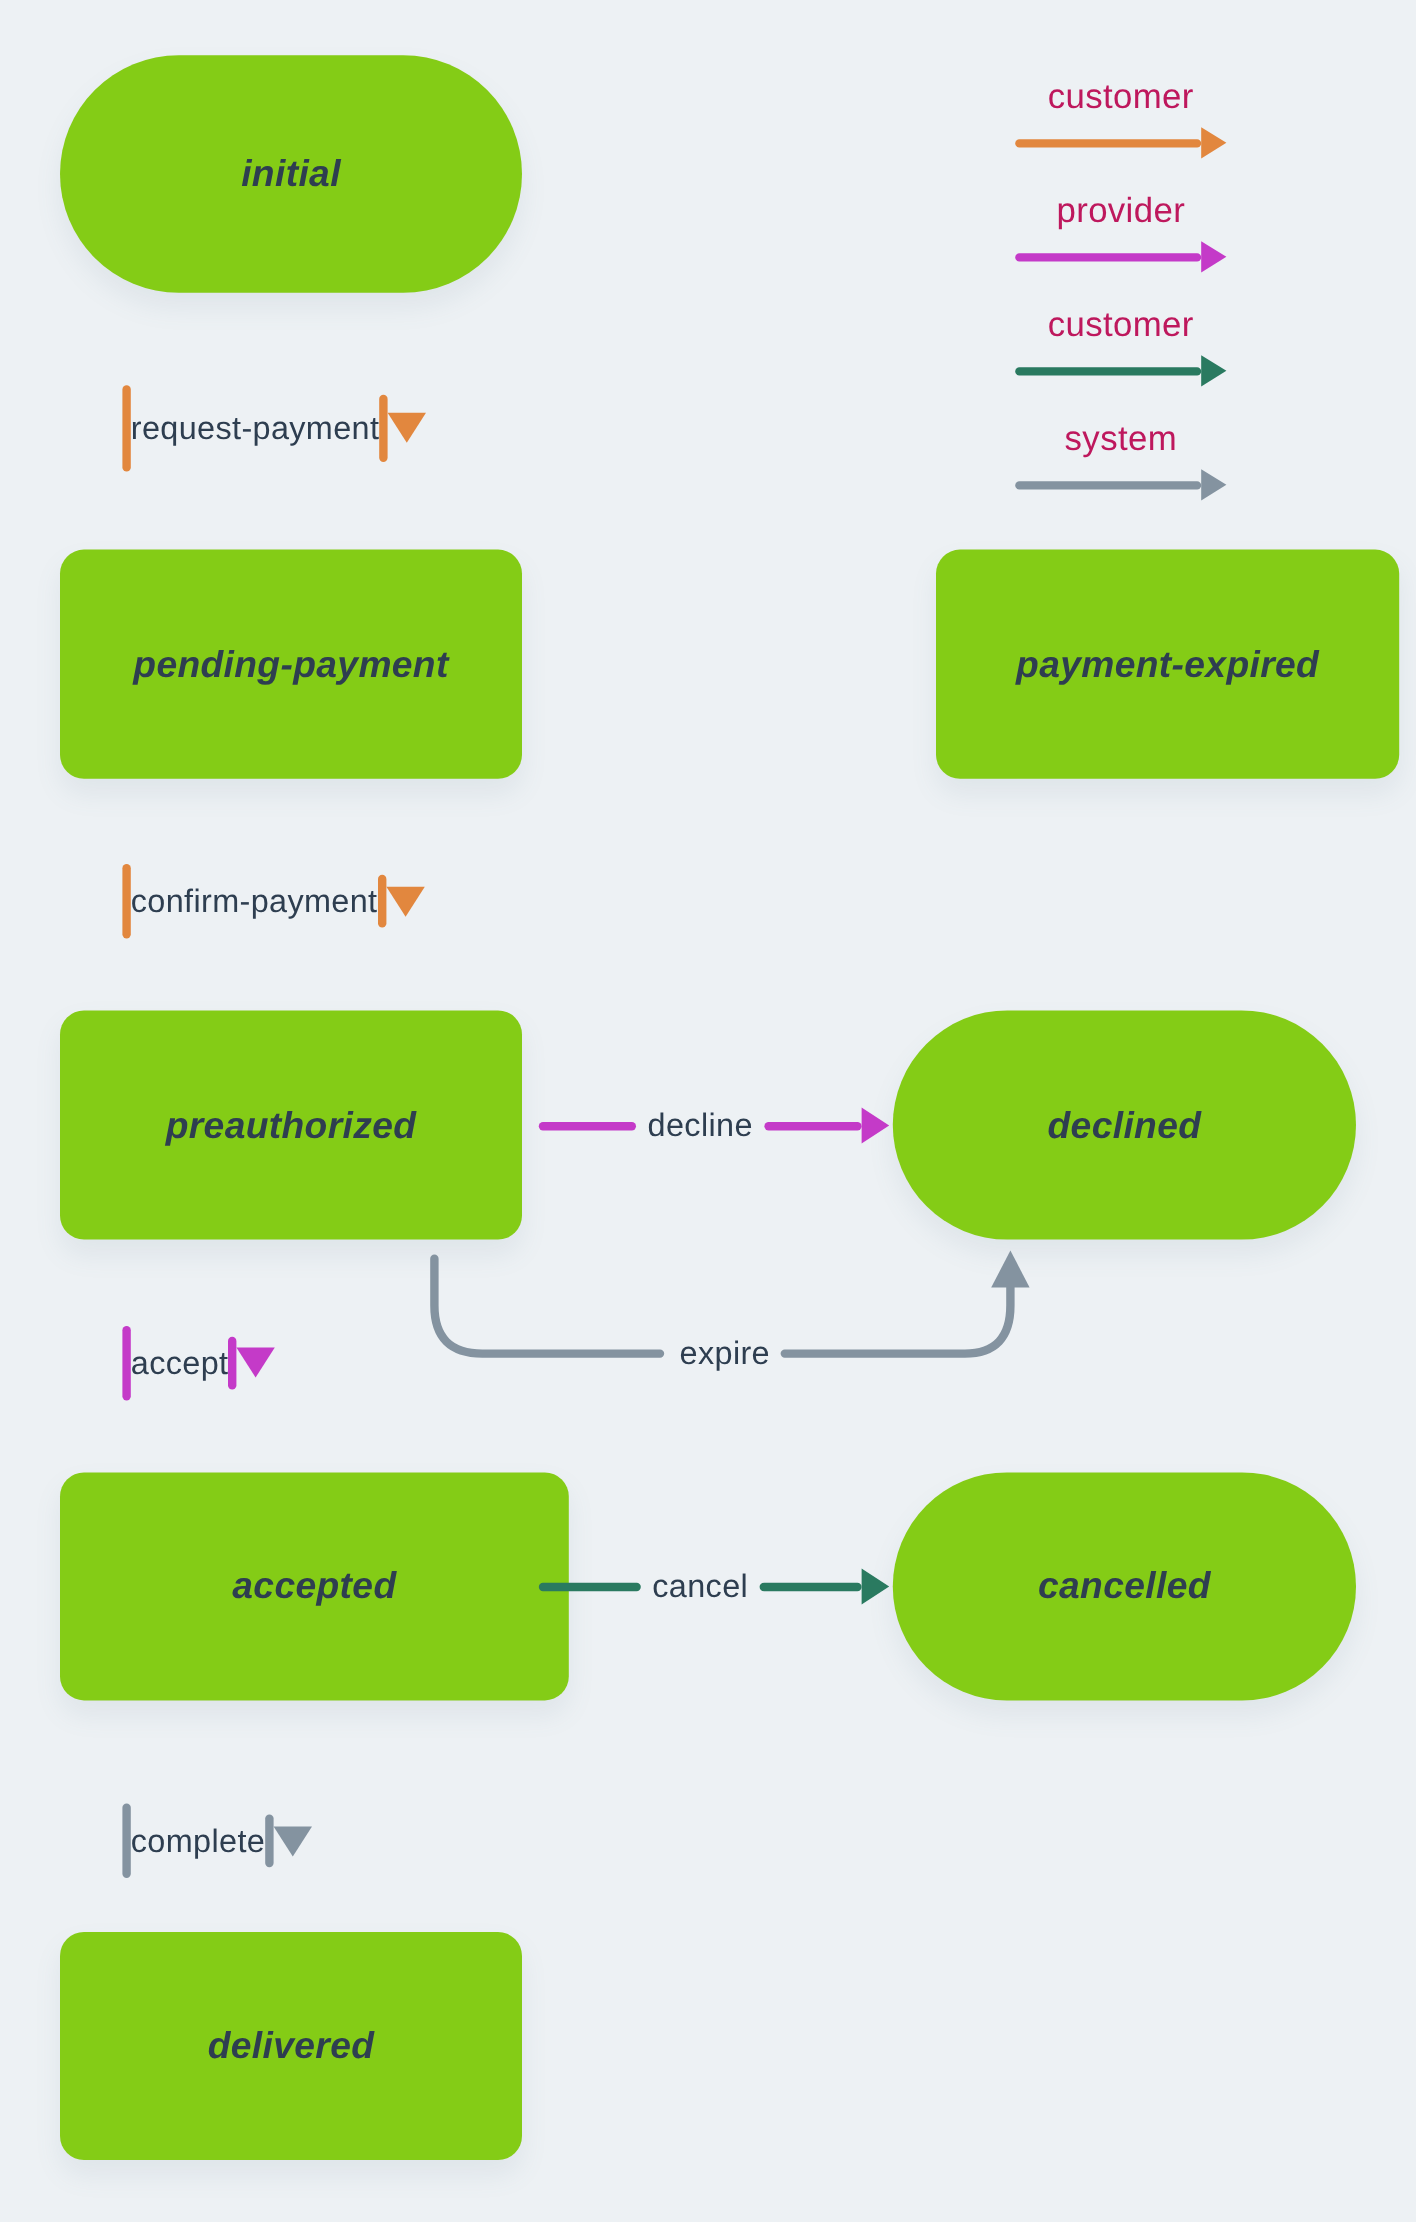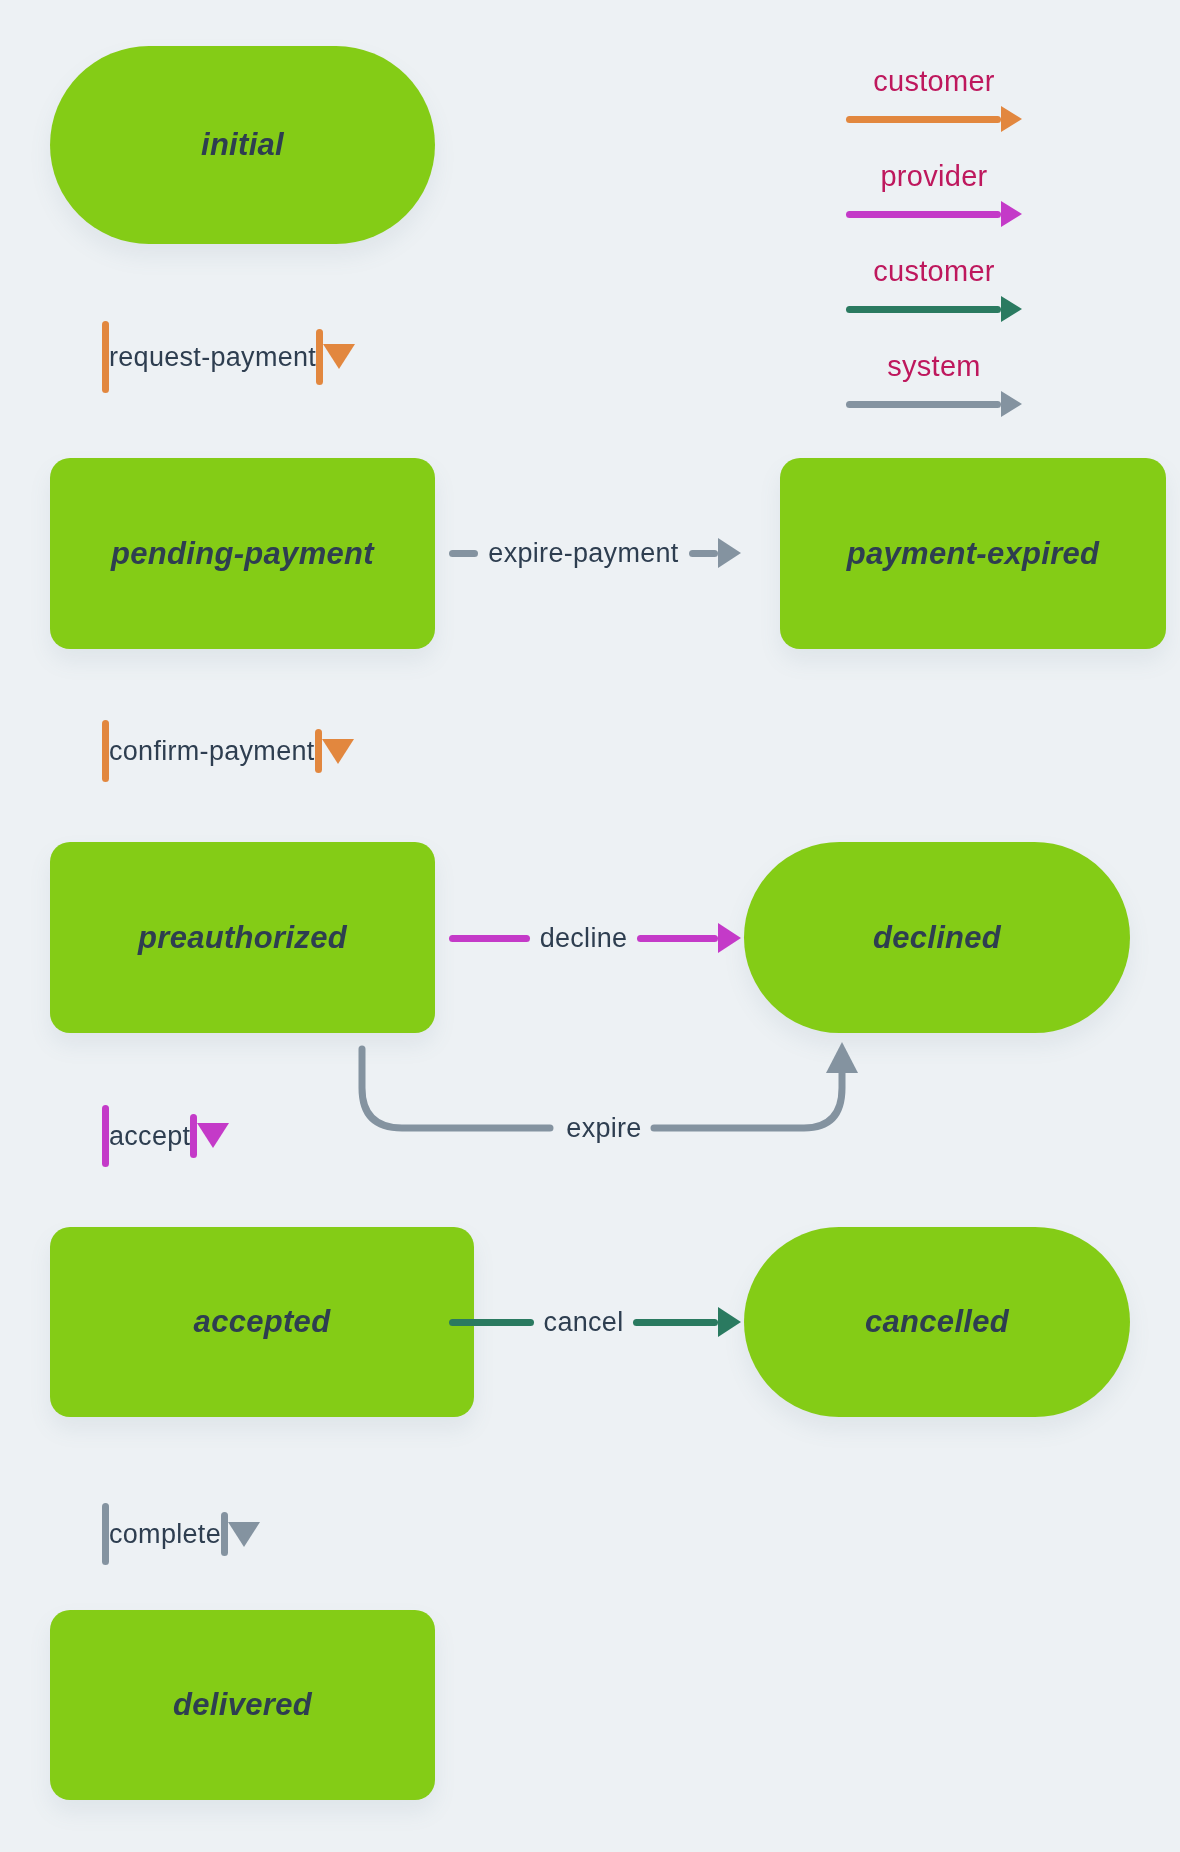--- a/index.html
+++ b/index.html
@@ -160,26 +160,20 @@
     <div class="vhead"></div>
   </div>
 
   <div class="vconn short actor-system" style="left:102px;top:1417px;height:223px;">
     <div class="vline vline1"></div>
     <div class="tlabel">complete</div>
     <div class="vline vline2"></div>
     <div class="vhead"></div>
   </div>
 
-  <div class="hconn actor-system" style="top:536px;">
-    <div class="hline"></div>
-    <div class="tlabel">expire-payment</div>
-    <div class="hline"></div>
-    <div class="hhead"></div>
-  </div>
 
   <div class="hconn actor-provider" style="top:921px;">
     <div class="hline"></div>
     <div class="tlabel">decline</div>
     <div class="hline"></div>
     <div class="hhead"></div>
   </div>
 
   <div class="hconn actor-operator" style="top:1305px;">
     <div class="hline"></div>

